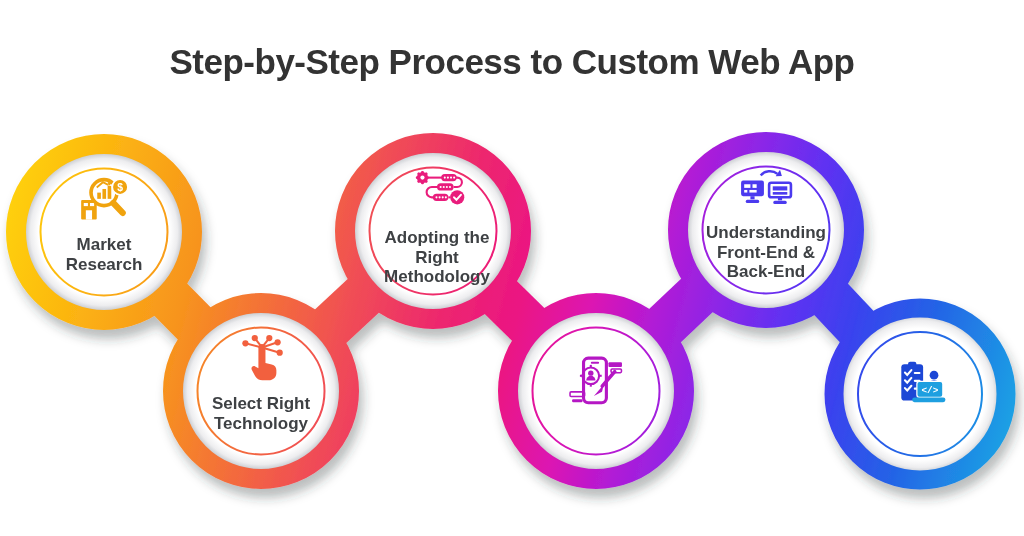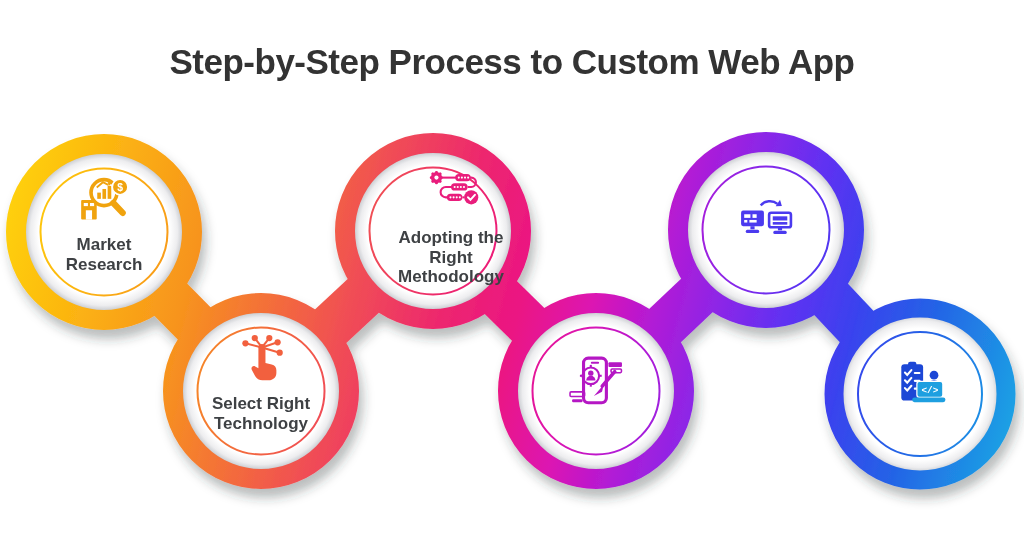--- a/index.html
+++ b/index.html
@@ -8,21 +8,21 @@
   #chain-svg{position:absolute;left:0;top:0;}
   .title{position:absolute;left:0;right:0;top:42px;text-align:center;
          font-size:35px;font-weight:bold;color:#333;letter-spacing:-.5px;}
   .node{position:absolute;width:160px;height:144px;box-sizing:border-box;
         display:flex;flex-direction:column;align-items:center;justify-content:center;
         padding-bottom:14px;text-align:center;}
   .node svg.icon{display:block;margin:0 auto 5px auto;}
   .label{font-size:17px;line-height:1.14;font-weight:bold;color:#3E4144;white-space:pre-line;}
   .n1{left:24px;top:160px;}
   .n2{left:181px;top:319px;}
-  .n3{left:371px;top:159px;gap:8px;}
+  .n3{left:357px;top:159px;gap:8px;}
   .n4{left:516px;top:319px;}
   .n5{left:686px;top:158px;}
   .n6{left:840px;top:322px;}
 </style>
 </head>
 <body>
 
 <div id="stage">
 
   <svg id="chain-svg" width="1024" height="536" viewBox="0 0 1024 536">
@@ -235,20 +235,23 @@
         </g>
         <rect x="12" y="26" width="4" height="3" fill="currentColor"></rect>
         <rect x="7.5" y="29.5" width="13" height="3" rx="1.5" fill="currentColor"></rect>
         <rect x="30" y="13" width="21" height="14" rx="2" fill="#fff" stroke="currentColor" stroke-width="2.5"></rect>
         <rect x="33.5" y="16.5" width="14" height="4" fill="currentColor"></rect>
         <rect x="33.5" y="22" width="14" height="2.5" fill="currentColor"></rect>
         <rect x="38.5" y="27" width="4" height="3" fill="currentColor"></rect>
         <rect x="34" y="30.5" width="13" height="3" rx="1.5" fill="currentColor"></rect>
       </g>
     </svg>
+    <div class="label">Understanding
+Front-End &amp;
+Back-End</div>
   </div>
 
   <div class="node n6" style="color: rgb(28, 71, 214);">
     <svg class="icon" width="60" height="54" viewBox="0 0 56 52">
       <g transform="translate(2,3)">
         <rect x="14.5" y="0.5" width="8" height="6" rx="2" fill="currentColor"></rect>
         <rect x="8" y="3" width="21" height="35" rx="3" fill="currentColor"></rect>
         <g fill="none" stroke="#fff" stroke-width="2" stroke-linecap="round">
           <path d="M11.5,11 l2.2,2.3 4,-4.6"></path>
           <path d="M11.5,18.5 l2.2,2.3 4,-4.6"></path>

